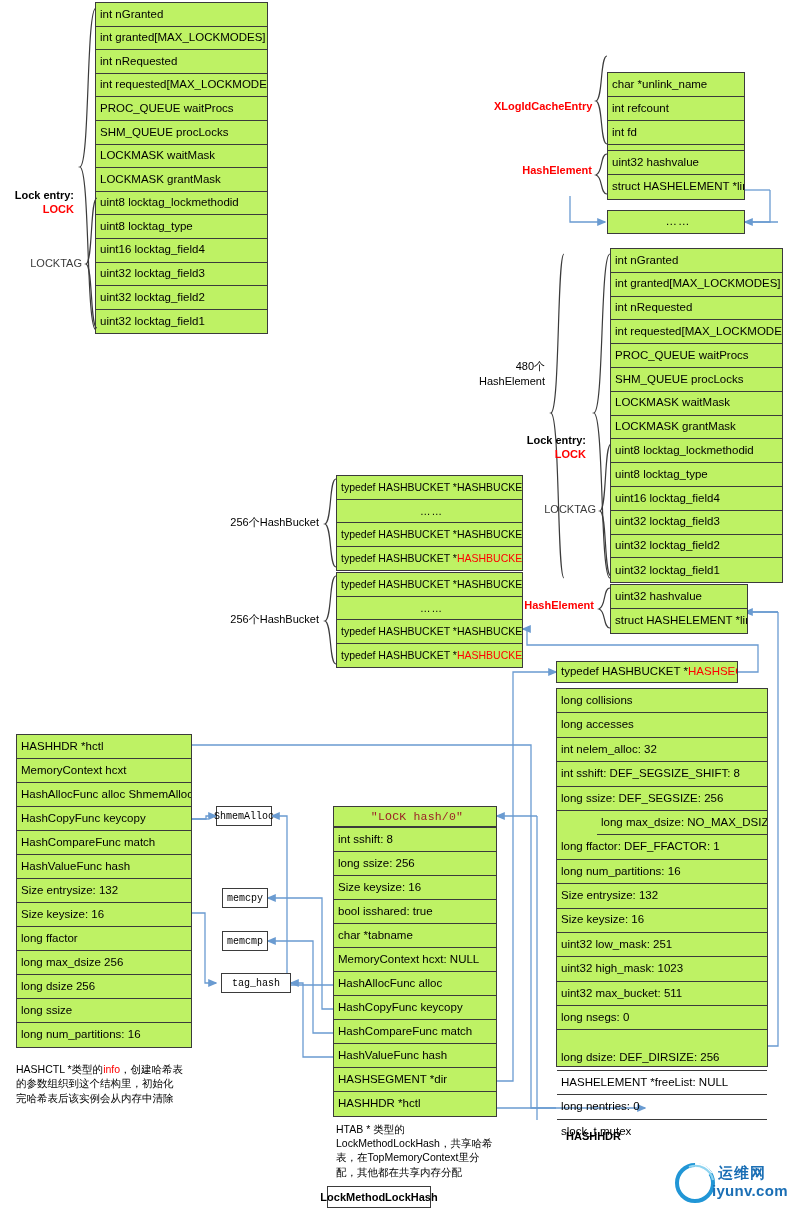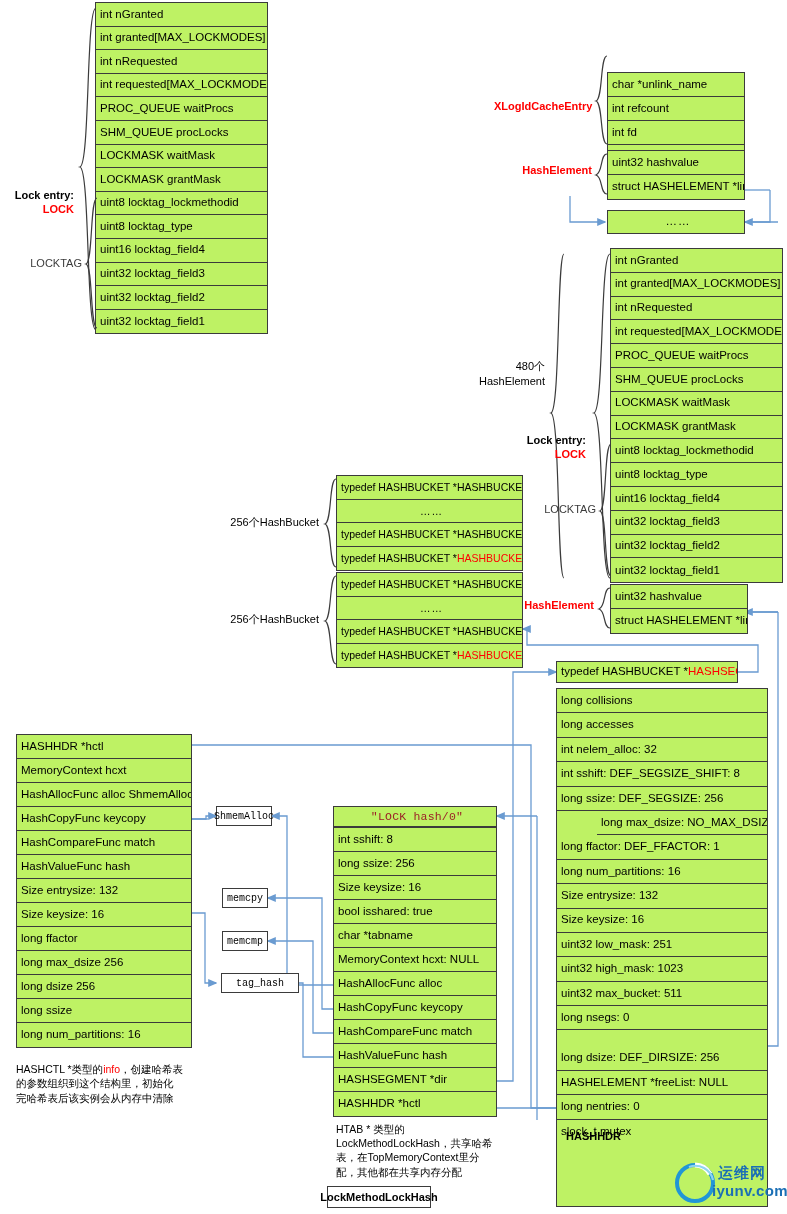--- a/index.html
+++ b/index.html
@@ -228,21 +228,21 @@
 </svg>
 <div class="lab right" style="left:215px;top:613px;width:104px;">256个HashBucket</div>
 
 <div class="tbl" style="left:556px;top:661px;width:182px;height:22px;">
   <div class="row" style="height:100%;border-bottom:none;">
     <span>typedef HASHBUCKET *</span>
       <span class="red">HASHSEGMENT</span>
   </div>
 </div>
 
-<div id="tblHdr" class="tbl" style="left: 556px; top: 688px; width: 212px; height: 519px;">
+<div id="tblHdr" class="tbl" style="left: 556px; top: 688px; width: 212px; height: 379px;">
     <div class="row" style="height: 24.4px;">long collisions</div>
     <div class="row" style="height: 24.4px;">long accesses</div>
     <div class="row" style="height: 24.4px;">int nelem_alloc: 32</div>
     <div class="row" style="height: 24.4px;">int sshift: DEF_SEGSIZE_SHIFT: 8</div>
     <div class="row" style="height: 24.4px;">long ssize: DEF_SEGSIZE: 256</div>
     <div class="row" style="height: 24.4px; margin-left: 40px;">long max_dsize: NO_MAX_DSIZE: 256</div>
     <div class="row" style="height: 24.4px;">long ffactor: DEF_FFACTOR: 1</div>
     <div class="row" style="height: 24.4px;">long num_partitions: 16</div>
     <div class="row" style="height: 24.4px;">Size entrysize: 132</div>
     <div class="row" style="height: 24.4px;">Size keysize: 16</div>
@@ -302,21 +302,21 @@
 
 <div class="fnbox" style="left:216px;top:806px;width:56px;height:20px;">
   <span>ShmemAlloc</span>
 </div>
 <div class="fnbox" style="left:222px;top:888px;width:46px;height:20px;">
   <span>memcpy</span>
 </div>
 <div class="fnbox" style="left:222px;top:931px;width:46px;height:20px;">
   <span>memcmp</span>
 </div>
-<div class="fnbox" style="left:221px;top:973px;width:78px;height:20px;">
+<div class="fnbox" style="left:221px;top:973px;width:70px;height:20px;">
   <span>tag_hash</span>
 </div>
 
 <div class="namebox" style="left:327px;top:1186px;width:104px;height:22px;">
   <span>LockMethodLockHash</span>
 </div>
 
 <div class="logo" style="left:672px;top:1160px;width:112px;height:46px;">
   <svg width="112" height="46" style="position:absolute;left:0;top:0;">
     <circle cx="23" cy="23" r="18" fill="none" stroke="#2196d6" stroke-width="4"></circle>

